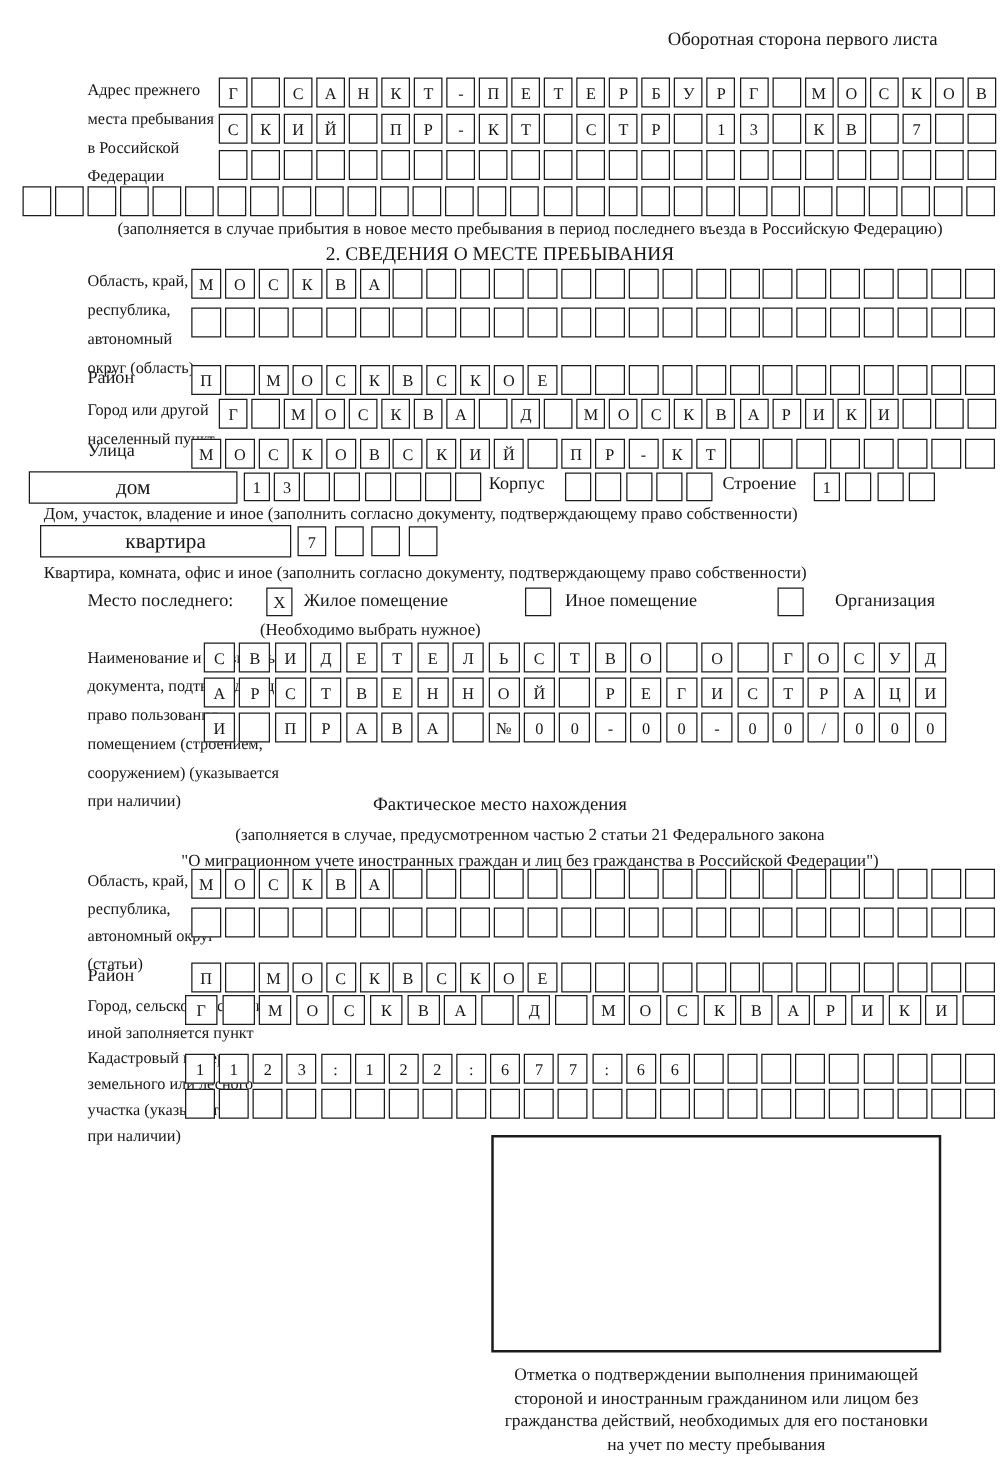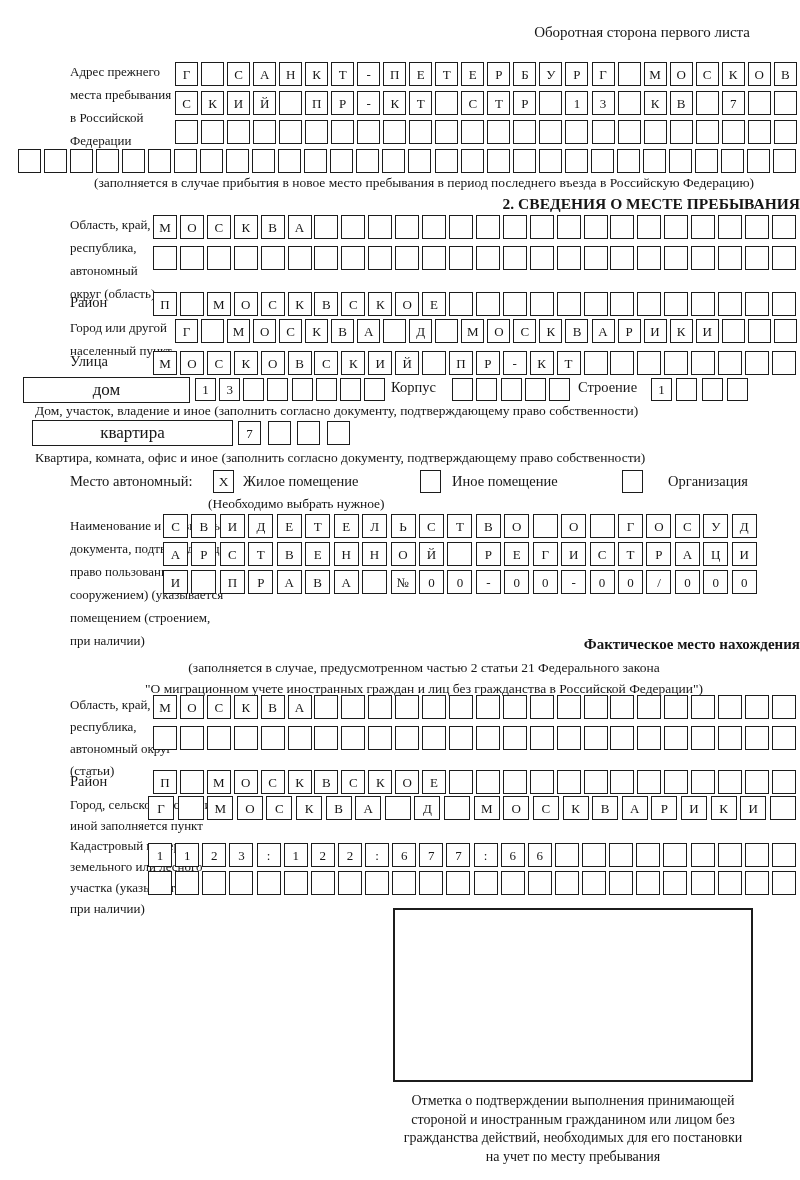--- a/index.html
+++ b/index.html
@@ -21,21 +21,21 @@
   .cw25 > div{width:25px;}
   .cw26 > div{width:26px;}
   .cw21 > div{width:21px;height:23px;}
   .cw21{height:23px;}
 
   .widebox{position:absolute;box-sizing:border-box;border:1.8px solid #1c1c1c;height:26px;
     display:flex;align-items:center;justify-content:center;font-size:17px;background:#fff;}
 
   .caption{position:absolute;font-size:13.5px;white-space:nowrap;}
   .centered{position:absolute;left:0;width:800px;text-align:center;}
-  .title{font-size:15.5px;font-weight:bold;text-align:right;}
+  .title{font-size:15.5px;font-weight:normal;}
   .note13{font-size:13.5px;margin-left:24px;}
 
   .checkbox{position:absolute;box-sizing:border-box;width:21px;height:23px;border:1.8px solid #1c1c1c;
     display:flex;align-items:center;justify-content:center;font-size:13.5px;background:#fff;}
 
   .stampbox{position:absolute;left:393px;top:908px;width:360px;height:174px;
     box-sizing:border-box;border:2px solid #1c1c1c;background:#fff;}
   .stampcap{position:absolute;left:353px;top:1092px;width:440px;text-align:center;font-size:14px;}
   .stampcap .tline{display:block;line-height:18.5px;}
 </style>
@@ -347,35 +347,35 @@
     <span>квартира</span>
   </div>
   <div class="cells cw23" style="left:238px;top:421px;width:112px;">
       <div>7</div>
       <div></div>
       <div></div>
       <div></div>
     </div>
   <div class="caption" style="left:35px;top:450px;">Квартира, комната, офис и иное (заполнить согласно документу, подтверждающему право собственности)</div>
 
-  <div class="slabel" style="left:70px;top:473px;">Место автономный:</div>
+  <div class="slabel" style="left:70px;top:473px;">Место последнего:</div>
   <div class="checkbox" style="left:213px;top:470px;">X</div>
   <div class="slabel" style="left:243px;top:473px;">Жилое помещение</div>
   <div class="checkbox" style="left:420px;top:470px;"></div>
   <div class="slabel" style="left:452px;top:473px;">Иное помещение</div>
   <div class="checkbox" style="left:622px;top:470px;"></div>
   <div class="slabel" style="left:668px;top:473px;">Организация</div>
   <div class="caption" style="left:208px;top:496px;">(Необходимо выбрать нужное)</div>
 
   <div class="lblblock" style="left:70px;top:514px;">
       <div class="tline">Наименование и реквизиты</div>
       <div class="tline">документа, подтверждающего</div>
       <div class="tline">право пользования</div>
+      <div class="tline">помещением (строением,</div>
       <div class="tline">сооружением) (указывается</div>
-      <div class="tline">помещением (строением,</div>
       <div class="tline">при наличии)</div>
     </div>
   <div class="cells cw25" style="left:163px;top:514px;width:594px;">
       <div>С</div>
       <div>В</div>
       <div>И</div>
       <div>Д</div>
       <div>Е</div>
       <div>Т</div>
       <div>Е</div>

